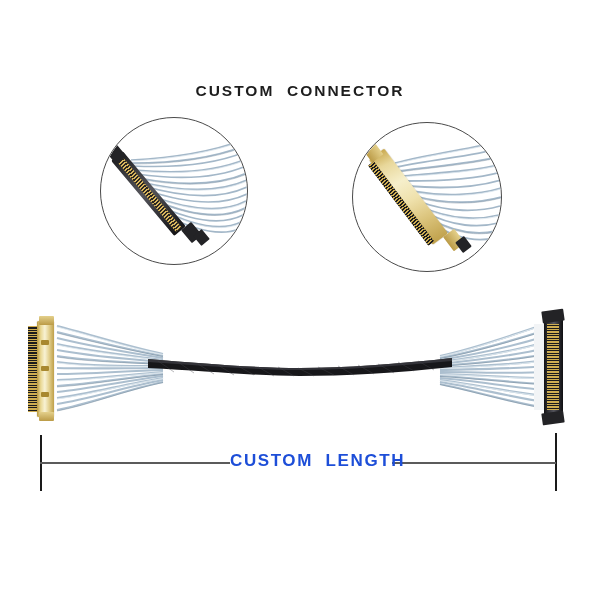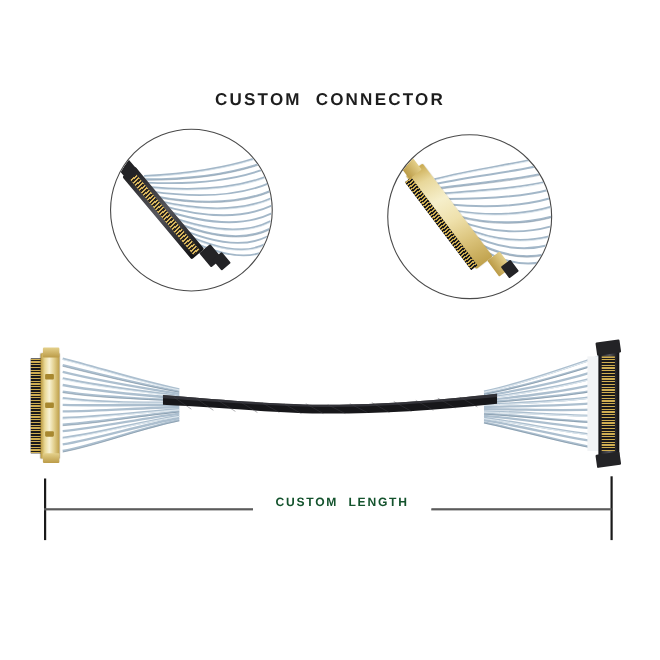--- a/index.html
+++ b/index.html
@@ -124,24 +124,24 @@
   #dim-seg-left  { left: 40px;  width: 190px; }
   #dim-seg-right { left: 392px; width: 164px; }
 
   .dim-label {
     position: absolute;
     top: 451px;
     left: 230px;
     width: 162px;
     text-align: center;
     font-family: "Liberation Sans", sans-serif;
-    font-size: 11px;
+    font-size: 17px;
     font-weight: 600;
     letter-spacing: 1.6px;
-    color: #14532d;
+    color: #1d4ed8;
     white-space: pre;
     background: #ffffff;
   }
 </style>
 </head>
 <body>
 
 <div id="stage">
 
   <div class="title">CUSTOM  CONNECTOR</div>

